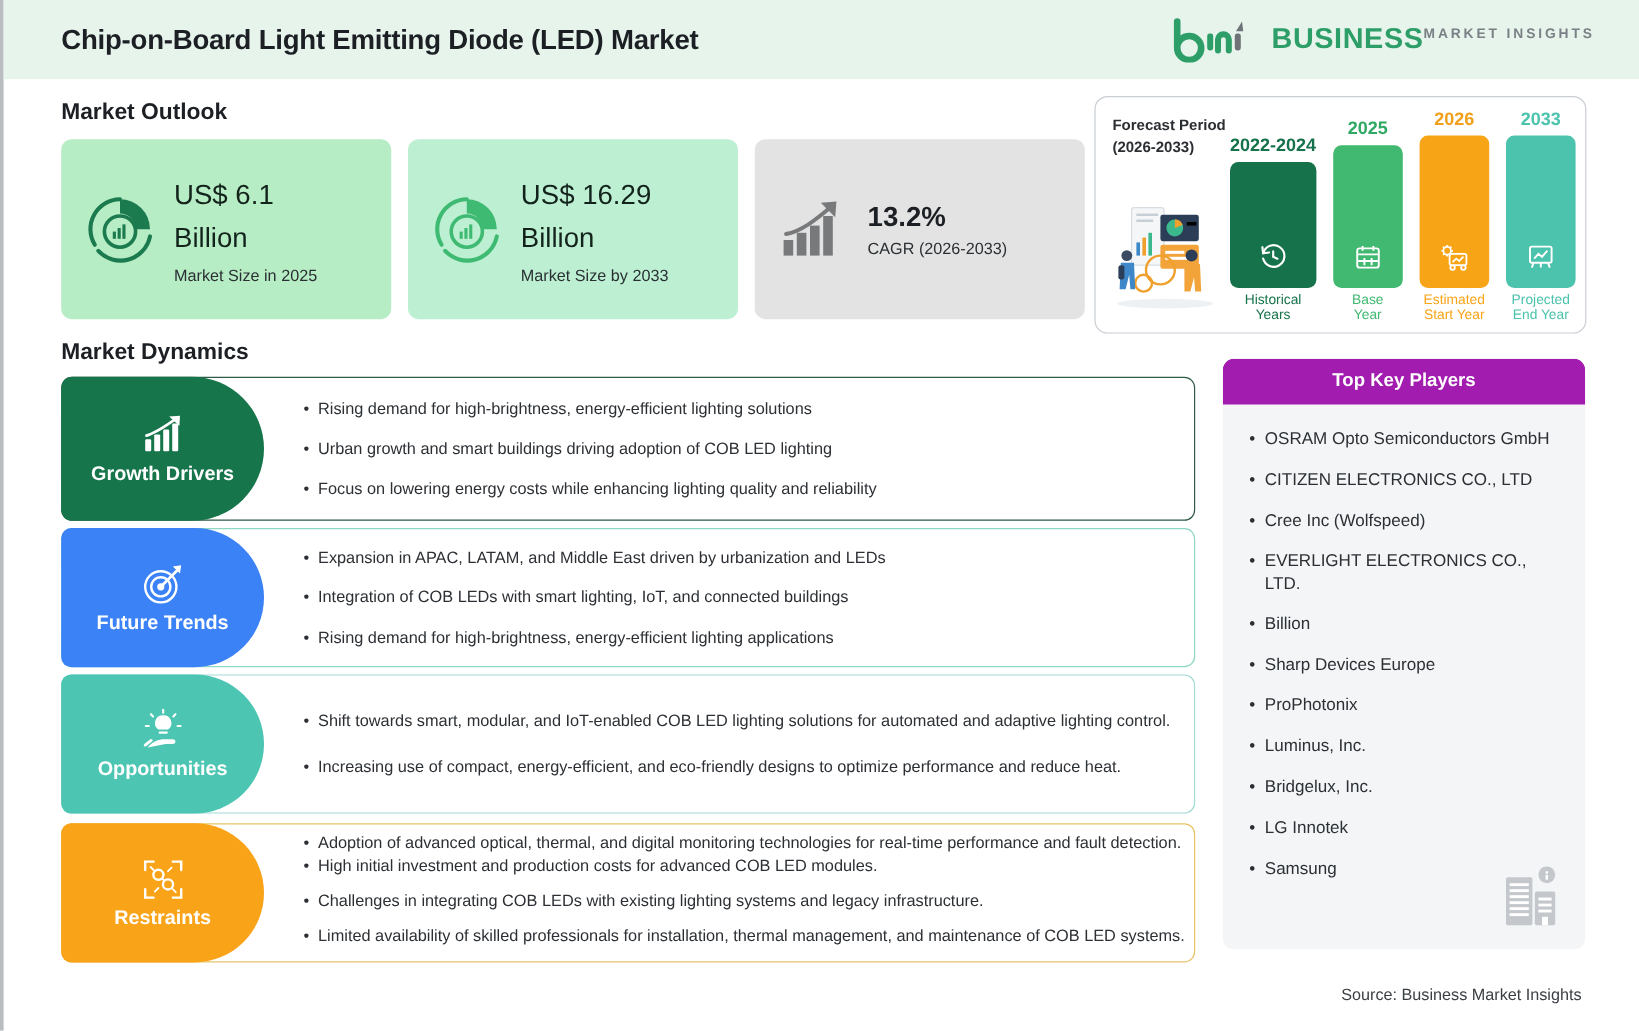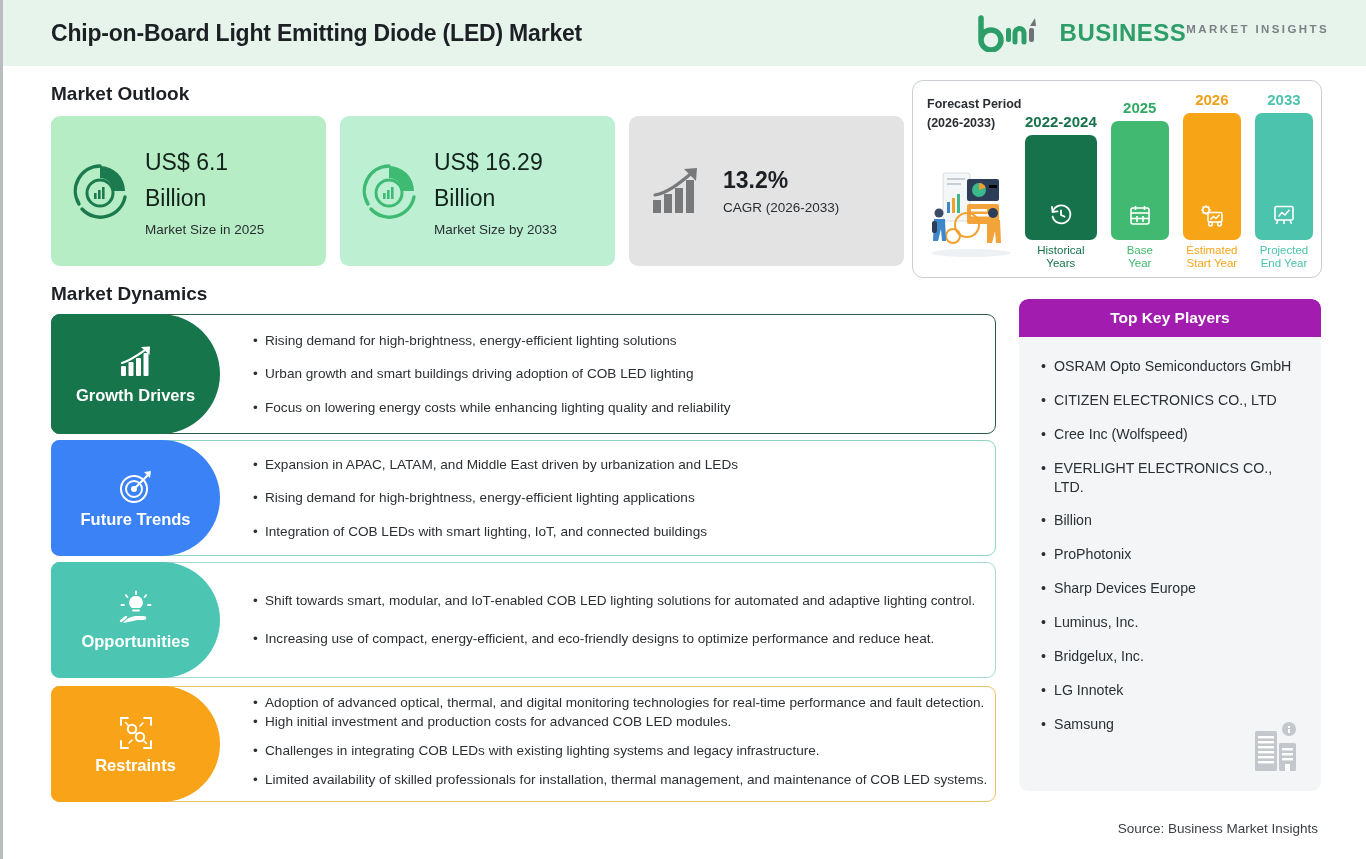--- a/index.html
+++ b/index.html
@@ -367,22 +367,22 @@
           <circle cx="17" cy="21" r="8"></circle>
           <circle cx="17" cy="21" r="3" fill="#ffffff" stroke="none"></circle>
           <path d="M17 21 L31 7" stroke-width="2.2" stroke-linecap="round"></path>
           <path d="M27 4 L34 3 L33 10 Z" fill="#ffffff" stroke="none"></path>
         </svg>
       </span>
       <span class="dyn-tab-label">Future Trends</span>
     </div>
     <div class="dyn-bullets" style="height:116px;gap:14px">
       <div class="bullet">Expansion in APAC, LATAM, and Middle East driven by urbanization and LEDs</div>
+      <div class="bullet">Integration of COB LEDs with smart lighting, IoT, and connected buildings</div>
       <div class="bullet">Rising demand for high-brightness, energy-efficient lighting applications</div>
-      <div class="bullet">Integration of COB LEDs with smart lighting, IoT, and connected buildings</div>
     </div>
   </div>
 
   <div class="dyn-row" style="top:562px;height:116px;width:945px">
     <div class="dyn-box" style="height:116px;border:1.4px solid #a4dbd6"></div>
     <div class="dyn-tab" style="height:116px;background:#4cc5b3">
       <span class="dyn-tab-icon">
         <svg width="38" height="38" viewBox="0 0 38 38" fill="none" stroke="#ffffff" stroke-width="1.8" stroke-linecap="round">
           <path d="M19 4 L19 1.5 M10.5 7 L8.8 5.2 M27.5 7 L29.2 5.2 M7 15 L4.5 15 M31 15 L33.5 15"></path>
           <path d="M19 6 A6.6 6.6 0 0 1 23 18 L15 18 A6.6 6.6 0 0 1 19 6 Z" fill="#ffffff" stroke="none"></path>
@@ -425,22 +425,22 @@
   </div>
 
   <div class="players-panel">
     <div class="players-header">Top Key Players</div>
     <div class="players-list">
       <div class="player-item">OSRAM Opto Semiconductors GmbH</div>
       <div class="player-item">CITIZEN ELECTRONICS CO., LTD</div>
       <div class="player-item">Cree Inc (Wolfspeed)</div>
       <div class="player-item">EVERLIGHT ELECTRONICS CO., LTD.</div>
       <div class="player-item">Billion</div>
+      <div class="player-item">Sharp Devices Europe</div>
       <div class="player-item">ProPhotonix</div>
-      <div class="player-item">Sharp Devices Europe</div>
       <div class="player-item">Luminus, Inc.</div>
       <div class="player-item">Bridgelux, Inc.</div>
       <div class="player-item">LG Innotek</div>
       <div class="player-item">Samsung</div>
     </div>
     <div class="players-icon">
       <svg width="46" height="52" viewBox="0 0 46 52" fill="#c4c8cd">
         <rect x="2" y="10" width="22" height="40" rx="1.5"></rect>
         <rect x="26" y="22" width="17" height="28" rx="1.5"></rect>
         <rect x="5" y="15" width="16" height="2.4" fill="#ffffff"></rect>

